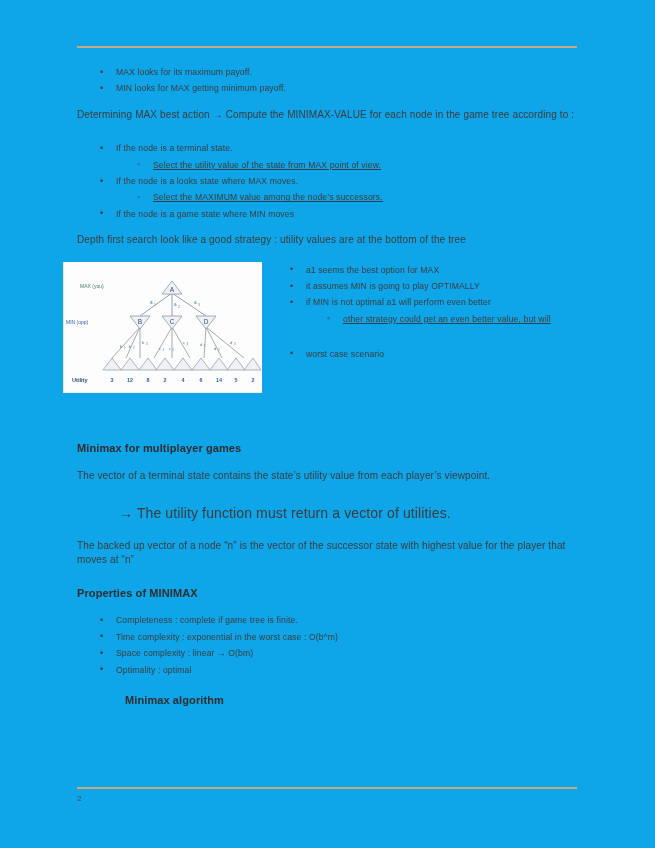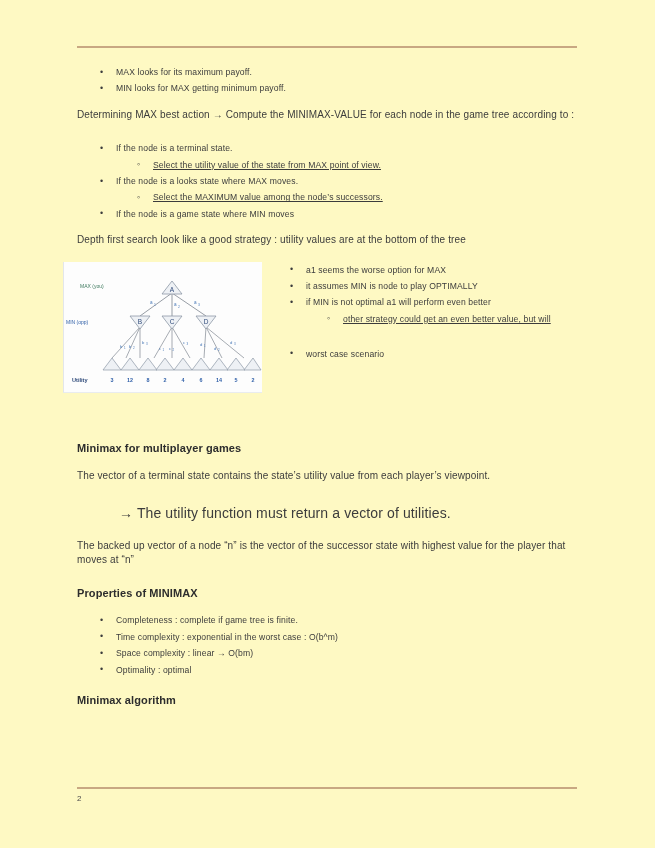--- a/index.html
+++ b/index.html
@@ -9,21 +9,21 @@
     background: #ffffff;
   }
   body {
     font-family: "Liberation Sans", sans-serif;
     color: #3a3a3a;
   }
   .page {
     position: relative;
     width: 655px;
     height: 848px;
-    background: #fef9c3;
+    background: #0ea5e9;
     overflow: hidden;
   }
   .rule {
     position: absolute;
     left: 77px;
     width: 500px;
     height: 2px;
     background: #c8a882;
   }
   .rule-top { top: 46px; }
@@ -256,22 +256,22 @@
             <text x="137" y="120">6</text>
             <text x="155" y="120">14</text>
             <text x="172" y="120">5</text>
             <text x="189" y="120">2</text>
           </g>
         </svg>
       </div>
 
       <div class="side-list">
         <ul class="bullets">
-          <li>a1 seems the worse option for MAX</li>
-          <li>it assumes MIN is node to play OPTIMALLY</li>
+          <li>a1 seems the best option for MAX</li>
+          <li>it assumes MIN is going to play OPTIMALLY</li>
           <li>if MIN is not optimal a1 will perform even better</li>
           <li class="sub">other strategy could get an even better value, but will</li>
         </ul>
         <div class="overflow-line">work worse.</div>
         <ul class="bullets">
           <li>worst case scenario</li>
         </ul>
       </div>
     </div>
 
@@ -285,20 +285,20 @@
 
     <h3 class="heading">Properties of MINIMAX</h3>
 
     <ul class="bullets">
       <li>Completeness : complete if game tree is finite.</li>
       <li>Time complexity : exponential in the worst case : O(b^m)</li>
       <li>Space complexity : linear → O(bm)</li>
       <li>Optimality : optimal</li>
     </ul>
 
-    <h3 class="heading" style="margin-top:18px;">Minimax algorithm</h3>
+    <h3 class="heading" style="margin-top:18px;margin-left:48px;">Minimax algorithm</h3>
 
   </div>
 
   <div class="rule rule-bottom"></div>
   <div class="footer-num">2</div>
 
 </div>
 
 </body></html>

